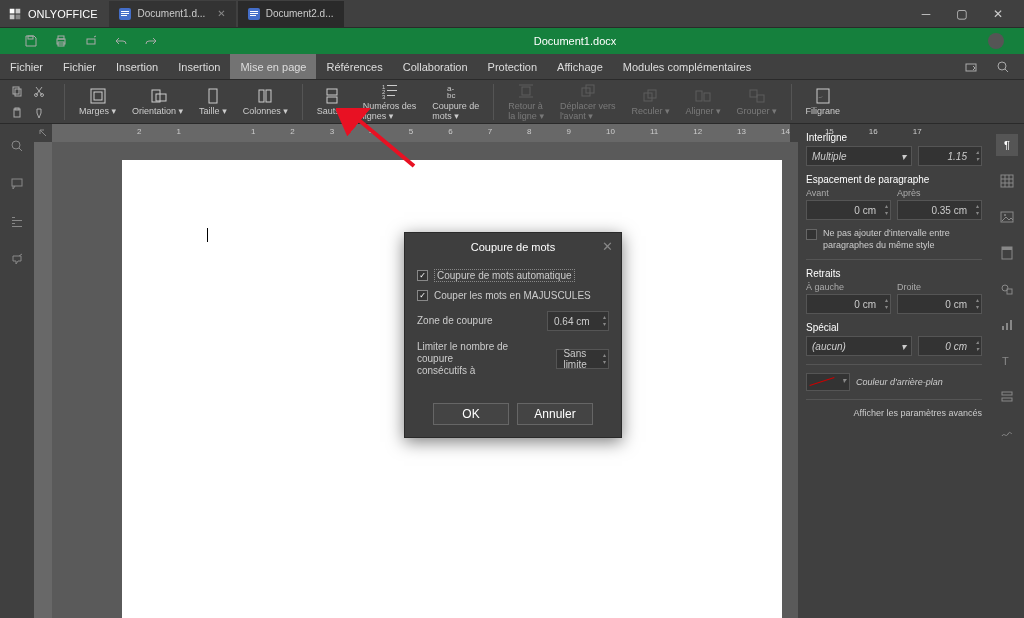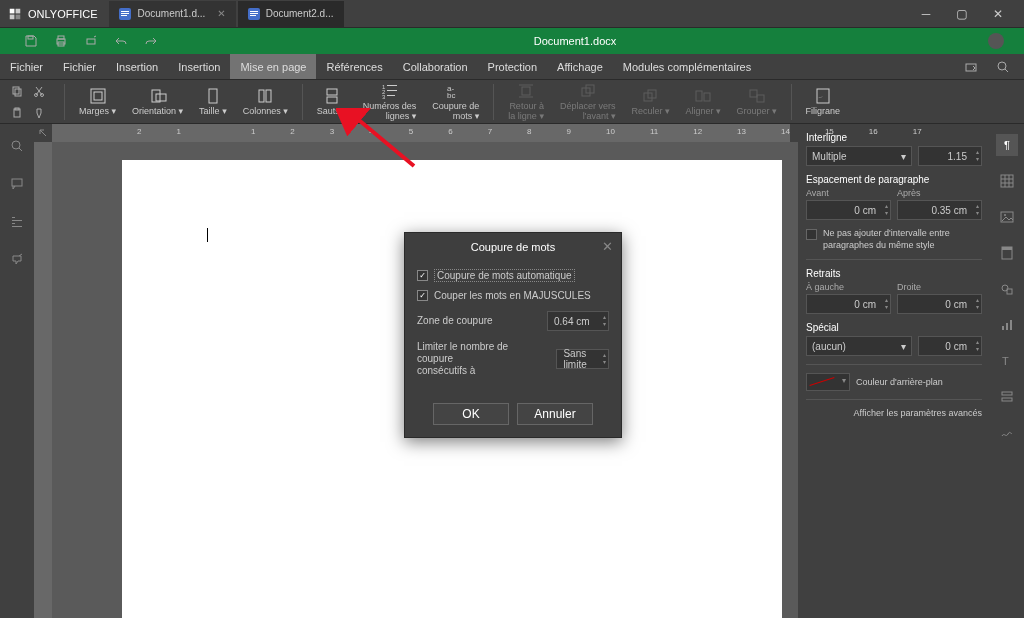--- a/index.html
+++ b/index.html
@@ -29,42 +29,42 @@
 .menubar-right { margin-left: auto; display: flex; align-items: center; gap: 10px; padding-right: 10px; }
 
 .ribbon { height: 44px; background: #404040; display: flex; align-items: center; padding: 2px 8px; gap: 4px; border-bottom: 1px solid #2a2a2a; }
 .ribbon-left { display: flex; flex-direction: column; gap: 4px; margin-right: 8px; }
 .ribbon-left-row { display: flex; gap: 4px; }
 .ribbon-mini { width: 18px; height: 18px; display: flex; align-items: center; justify-content: center; color: #aaa; }
 .ribbon-sep { width: 1px; height: 36px; background: #555; margin: 0 4px; }
 .ribbon-btn { display: flex; flex-direction: column; align-items: center; justify-content: center; padding: 0 6px; height: 42px; cursor: pointer; }
 .ribbon-btn.disabled { opacity: 0.4; }
 .ribbon-icon { width: 20px; height: 18px; display: flex; align-items: center; justify-content: center; color: #ccc; margin-bottom: 2px; }
-.ribbon-label { font-size: 9px; color: #ccc; text-align: right; line-height: 1.1; white-space: pre-line; }
+.ribbon-label { font-size: 9px; color: #ccc; text-align: left; line-height: 1.1; white-space: pre-line; }
 
 .workspace { display: flex; height: 498px; background: #404040; }
 .left-toolbar { width: 34px; background: #404040; display: flex; flex-direction: column; padding-top: 12px; gap: 18px; align-items: center; }
 .lt-btn { width: 20px; height: 20px; display: flex; align-items: center; justify-content: center; color: #888; }
 
 .doc-area { flex: 1; display: flex; flex-direction: column; background: #5a5a5a; position: relative; }
 .hruler { height: 18px; background: #404040; display: flex; position: relative; }
 .hruler-corner { width: 18px; height: 18px; background: #404040; display: flex; align-items: center; justify-content: center; }
 .hruler-track { flex: 1; background: #686868; position: relative; font-size: 8px; color: #ccc; margin-right:8px; }
 .ruler-marks { position: absolute; top: 3px; left: 85px; display: flex; gap: 35px; }
 .doc-scroll { flex: 1; display: flex; overflow: hidden; }
 .vruler { width: 18px; background: #686868; margin: 0 0 0 0; }
 .page-container { flex: 1; background: #5a5a5a; padding: 18px 0 0 70px; position: relative; }
 .page { width: 660px; height: 850px; background: #fff; position: relative; }
 .cursor-line { position: absolute; top: 68px; left: 85px; width: 1px; height: 14px; background: #000; }
 
 .red-arrow { position: absolute; top: 108px; left: 336px; pointer-events: none; }
 
 .right-panel { width: 192px; background: #404040; padding: 8px; display: flex; flex-direction: column; gap: 8px; font-size: 10px; }
 .rp-section-title { color: #fff; font-size: 10px; margin-bottom: 3px; font-weight: 500; }
-.rp-row { display: flex; gap: 6px; align-items: center; }
+.rp-row { display: flex; gap: 6px; align-items: center; font-style: italic; }
 .rp-select { flex: 1; height: 20px; background: #333; border: 1px solid #555; color: #ccc; font-size: 10px; display: flex; align-items: center; justify-content: space-between; padding: 0 5px; }
 .rp-spinner { width: 64px; height: 20px; background: #333; border: 1px solid #555; color: #ccc; font-size: 10px; display: flex; align-items: center; justify-content: flex-end; padding: 0 14px 0 4px; position: relative; }
 .rp-spinner::after { content: "▴\A▾"; white-space: pre; position: absolute; right: 2px; font-size: 6px; line-height: 7px; color: #888; }
 .rp-cols { display: flex; gap: 6px; }
 .rp-col { flex: 1; }
 .rp-col-label { font-size: 9px; color: #aaa; margin-bottom: 2px; }
 .rp-check { display: flex; align-items: flex-start; gap: 6px; font-size: 9px; color: #ccc; line-height: 1.3; }
 .rp-check-box { width: 11px; height: 11px; border: 1px solid #666; background: #333; flex-shrink: 0; margin-top: 1px; }
 .rp-hr { height: 1px; background: #555; }
 .rp-link { color: #ccc; text-align: right; font-size: 9px; cursor: pointer; }

